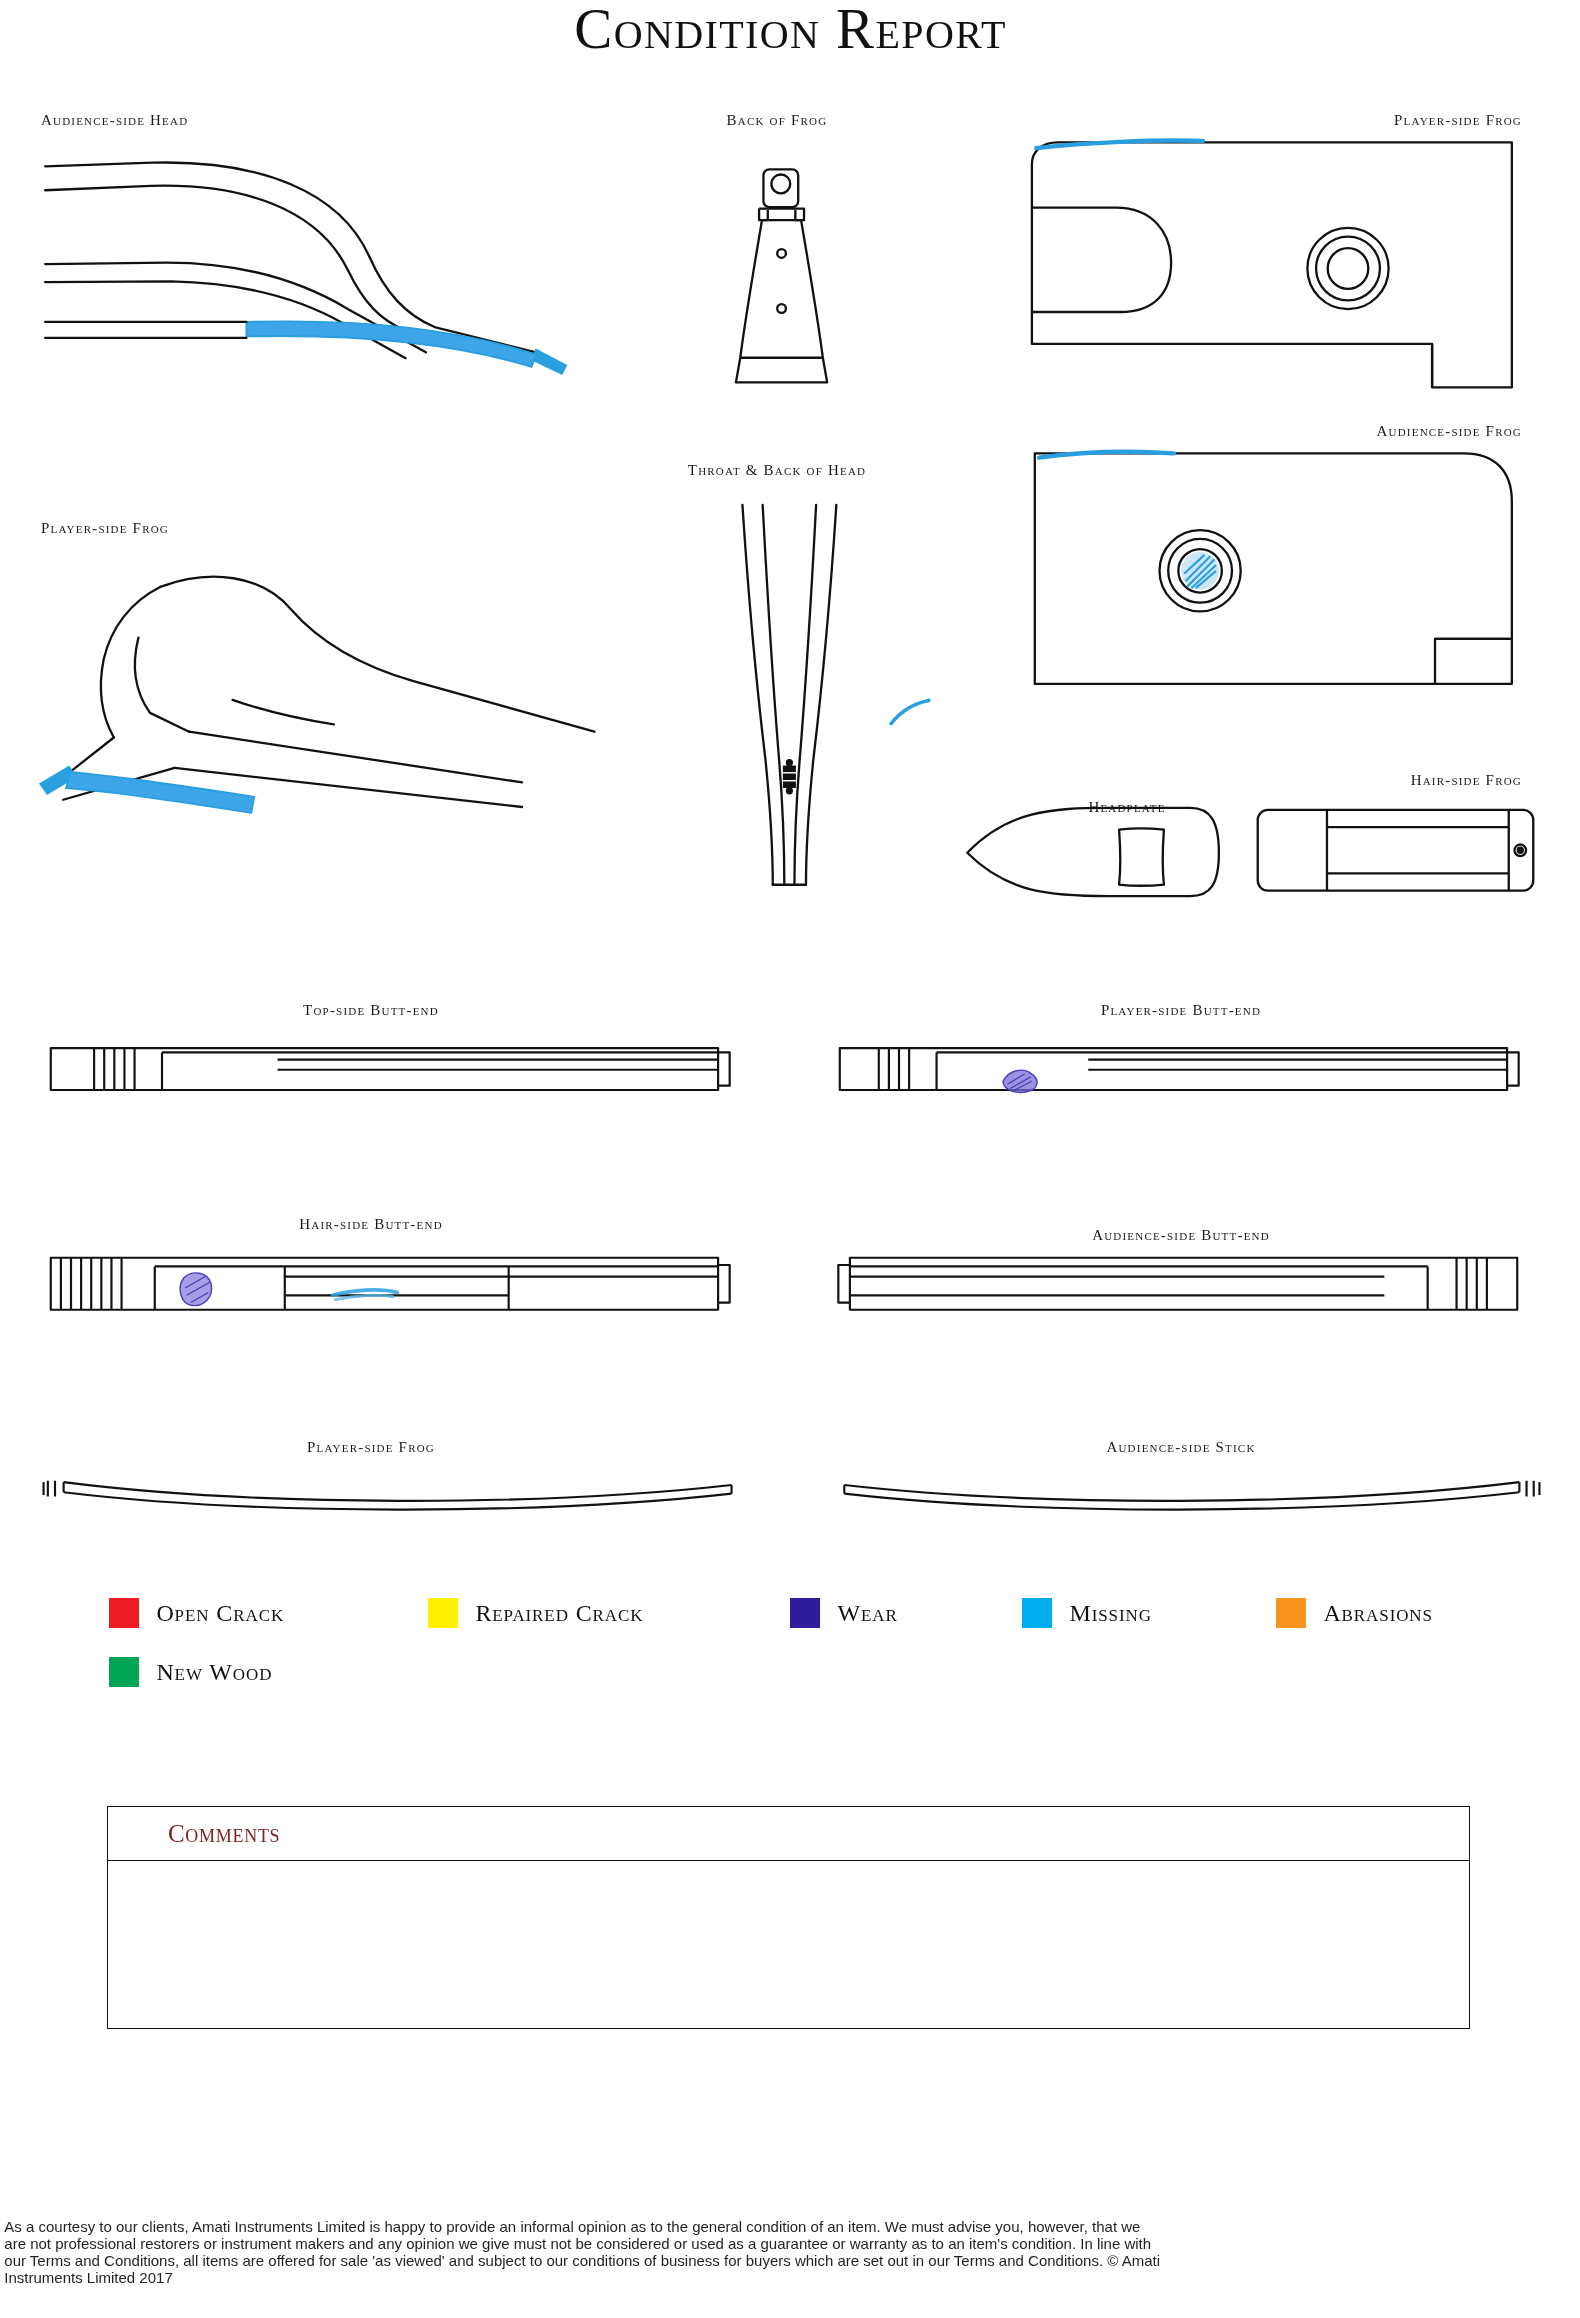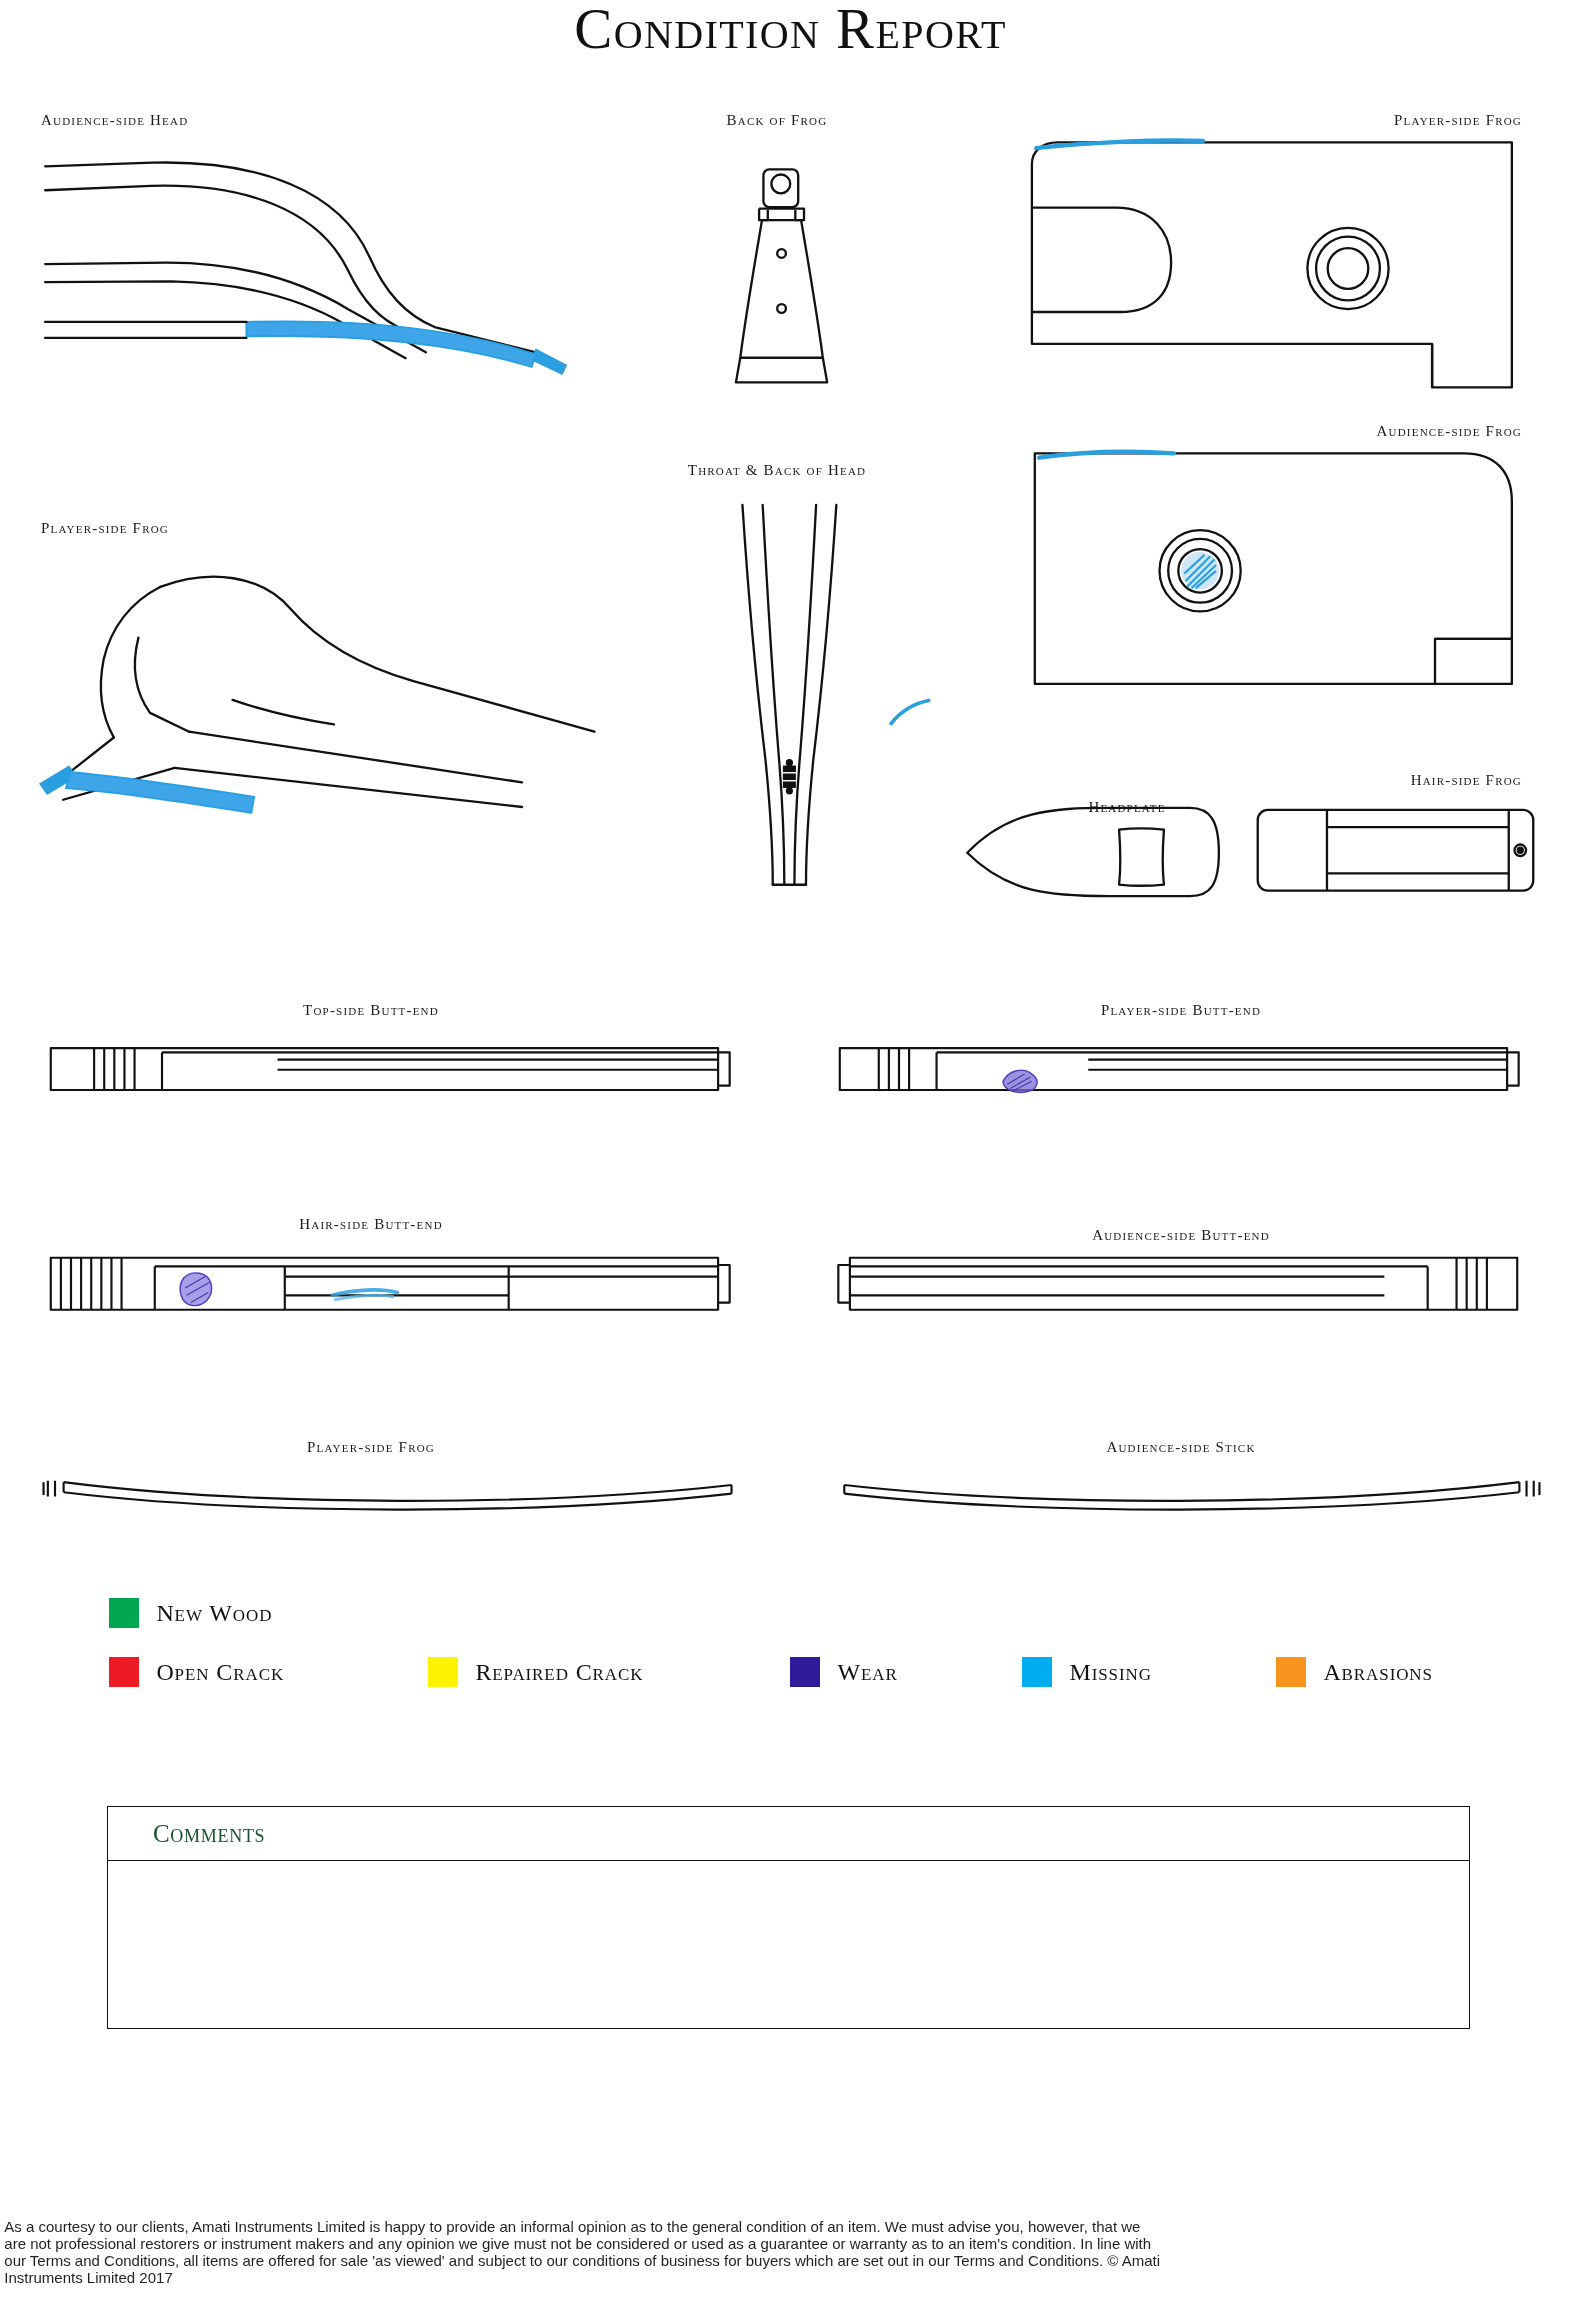--- a/index.html
+++ b/index.html
@@ -87,21 +87,22 @@
     box-sizing: border-box;
     display: flex;
     align-items: center;
     padding-left: 45px;
   }
   .comments-head span {
     font-family: "Liberation Serif", serif;
     font-variant: small-caps;
     font-size: 25px;
     letter-spacing: 0.7px;
-    color: #14532d;
+    color: #7f1d1d;
+    margin-left: 15px;
   }
   .comments-body { height: 168px; }
 
   
   .footer-text {
     position: absolute;
     left: 4.3px;
     top: 2218px;
     width: 1160px;
     font-family: "Liberation Sans", sans-serif;
@@ -414,44 +415,44 @@
           <path d="M976 8 L976 30"></path>
         <path d="M984 10 L984 28"></path>
         <path d="M956 10 L956 24"></path>
       </g>
     </svg>
   </div>
 
   <div class="legend">
     <div class="legend-row">
       <div class="legend-item" style="left:0px;">
-        <span class="swatch" style="background:#00a651"></span>
-        <span class="legend-label">New Wood</span>
+        <span class="swatch" style="background:#ed1c24"></span>
+        <span class="legend-label">Open Crack</span>
+      </div>
+      <div class="legend-item" style="left:319px;">
+        <span class="swatch" style="background:#fff200"></span>
+        <span class="legend-label">Repaired Crack</span>
+      </div>
+      <div class="legend-item" style="left:681px;">
+        <span class="swatch" style="background:#2e1c9b"></span>
+        <span class="legend-label">Wear</span>
+      </div>
+      <div class="legend-item" style="left:913px;">
+        <span class="swatch" style="background:#00aeef"></span>
+        <span class="legend-label">Missing</span>
+      </div>
+      <div class="legend-item" style="left:1167px;">
+        <span class="swatch" style="background:#f7941e"></span>
+        <span class="legend-label">Abrasions</span>
       </div>
     </div>
     <div class="legend-row">
       <div class="legend-item" style="left:0px;">
-        <span class="swatch" style="background:#ed1c24"></span>
-        <span class="legend-label">Open Crack</span>
-      </div>
-      <div class="legend-item" style="left:319px;">
-        <span class="swatch" style="background:#fff200"></span>
-        <span class="legend-label">Repaired Crack</span>
-      </div>
-      <div class="legend-item" style="left:681px;">
-        <span class="swatch" style="background:#2e1c9b"></span>
-        <span class="legend-label">Wear</span>
-      </div>
-      <div class="legend-item" style="left:913px;">
-        <span class="swatch" style="background:#00aeef"></span>
-        <span class="legend-label">Missing</span>
-      </div>
-      <div class="legend-item" style="left:1167px;">
-        <span class="swatch" style="background:#f7941e"></span>
-        <span class="legend-label">Abrasions</span>
+        <span class="swatch" style="background:#00a651"></span>
+        <span class="legend-label">New Wood</span>
       </div>
     </div>
   </div>
 
   <div class="comments-box">
     <div class="comments-head">
       <span>Comments</span>
     </div>
     <div class="comments-body"></div>
   </div>

